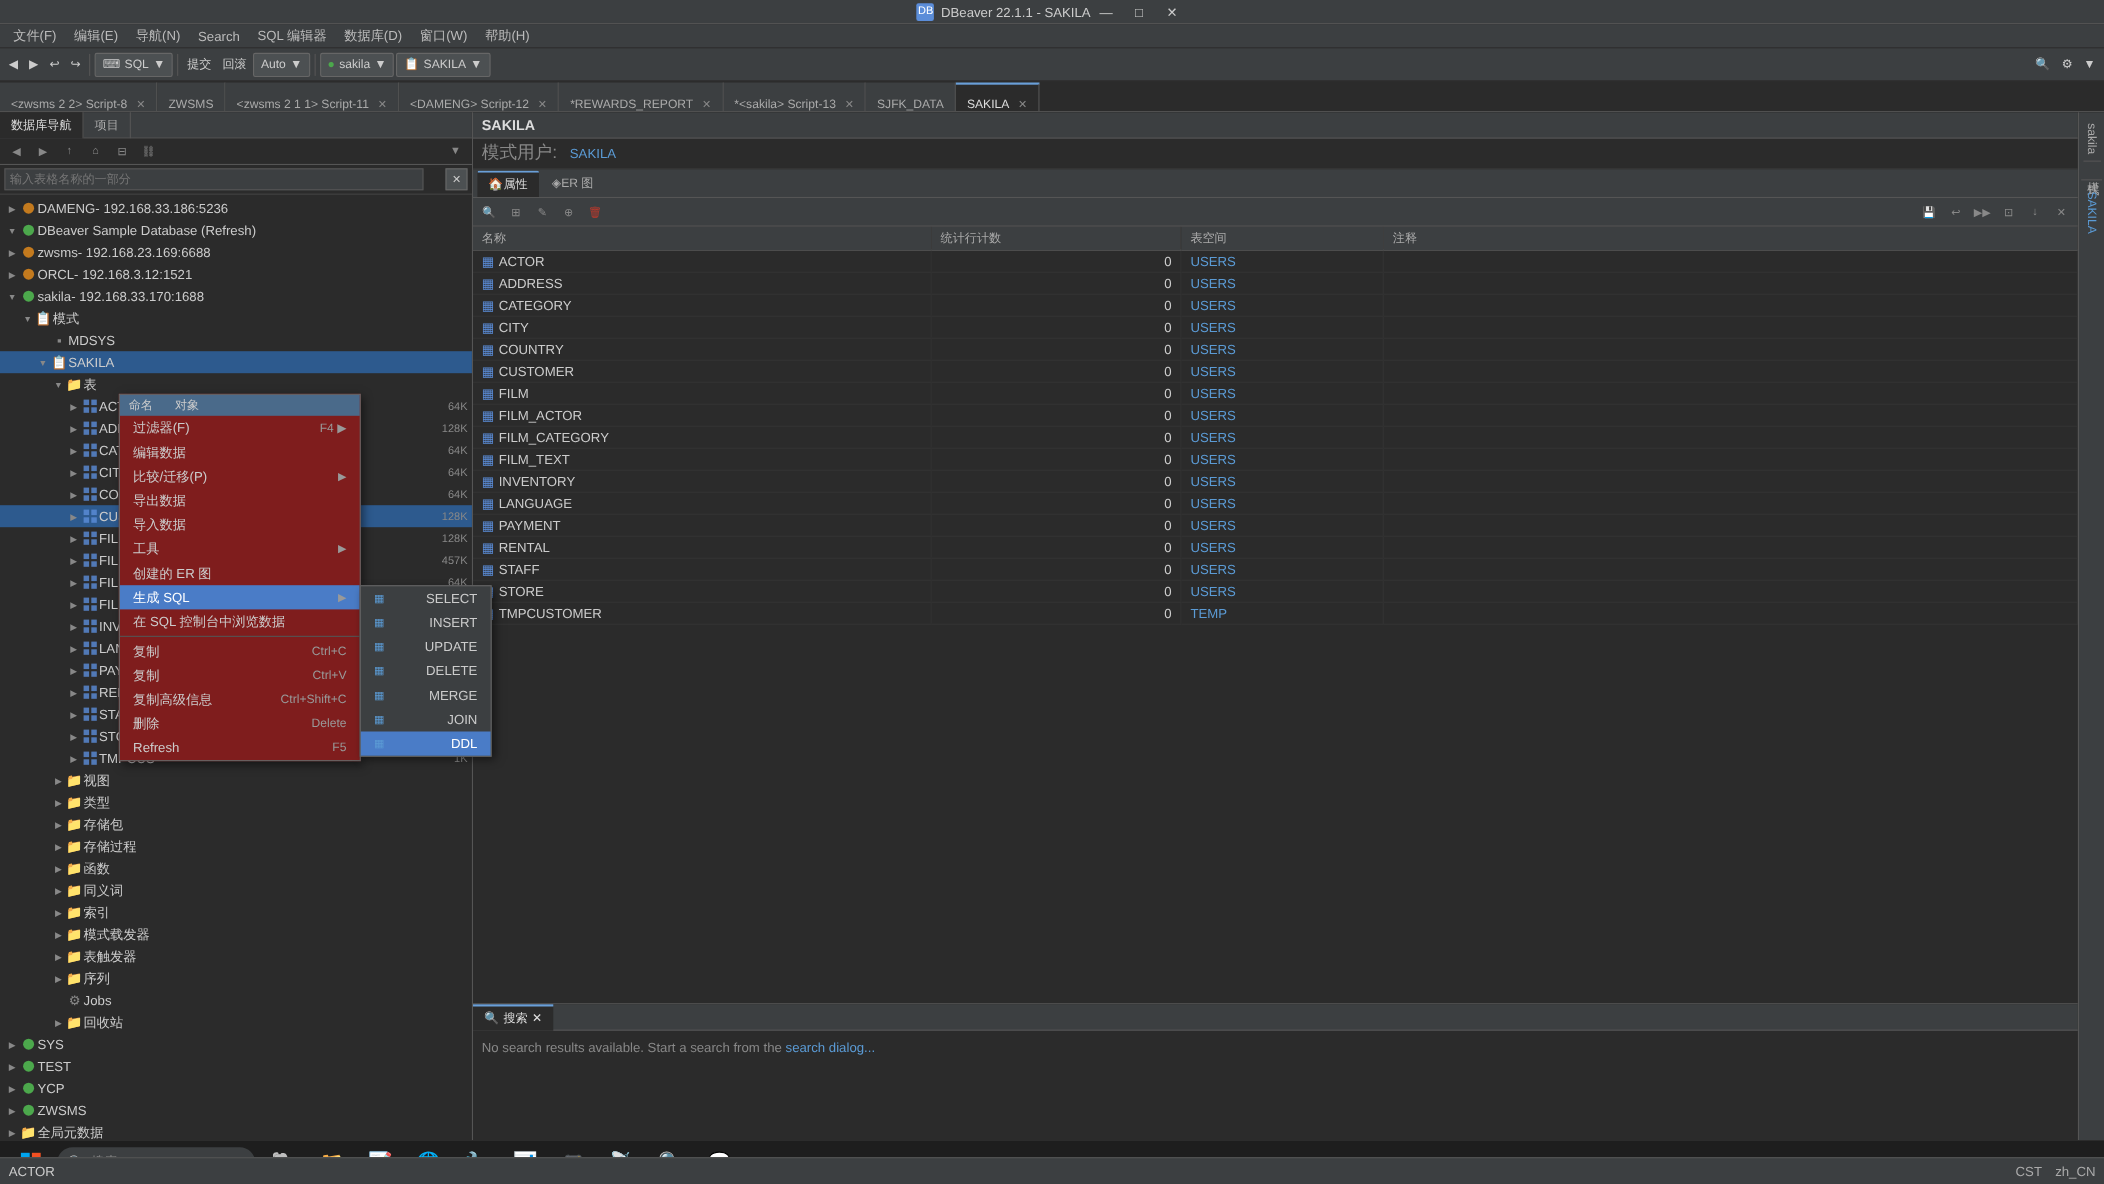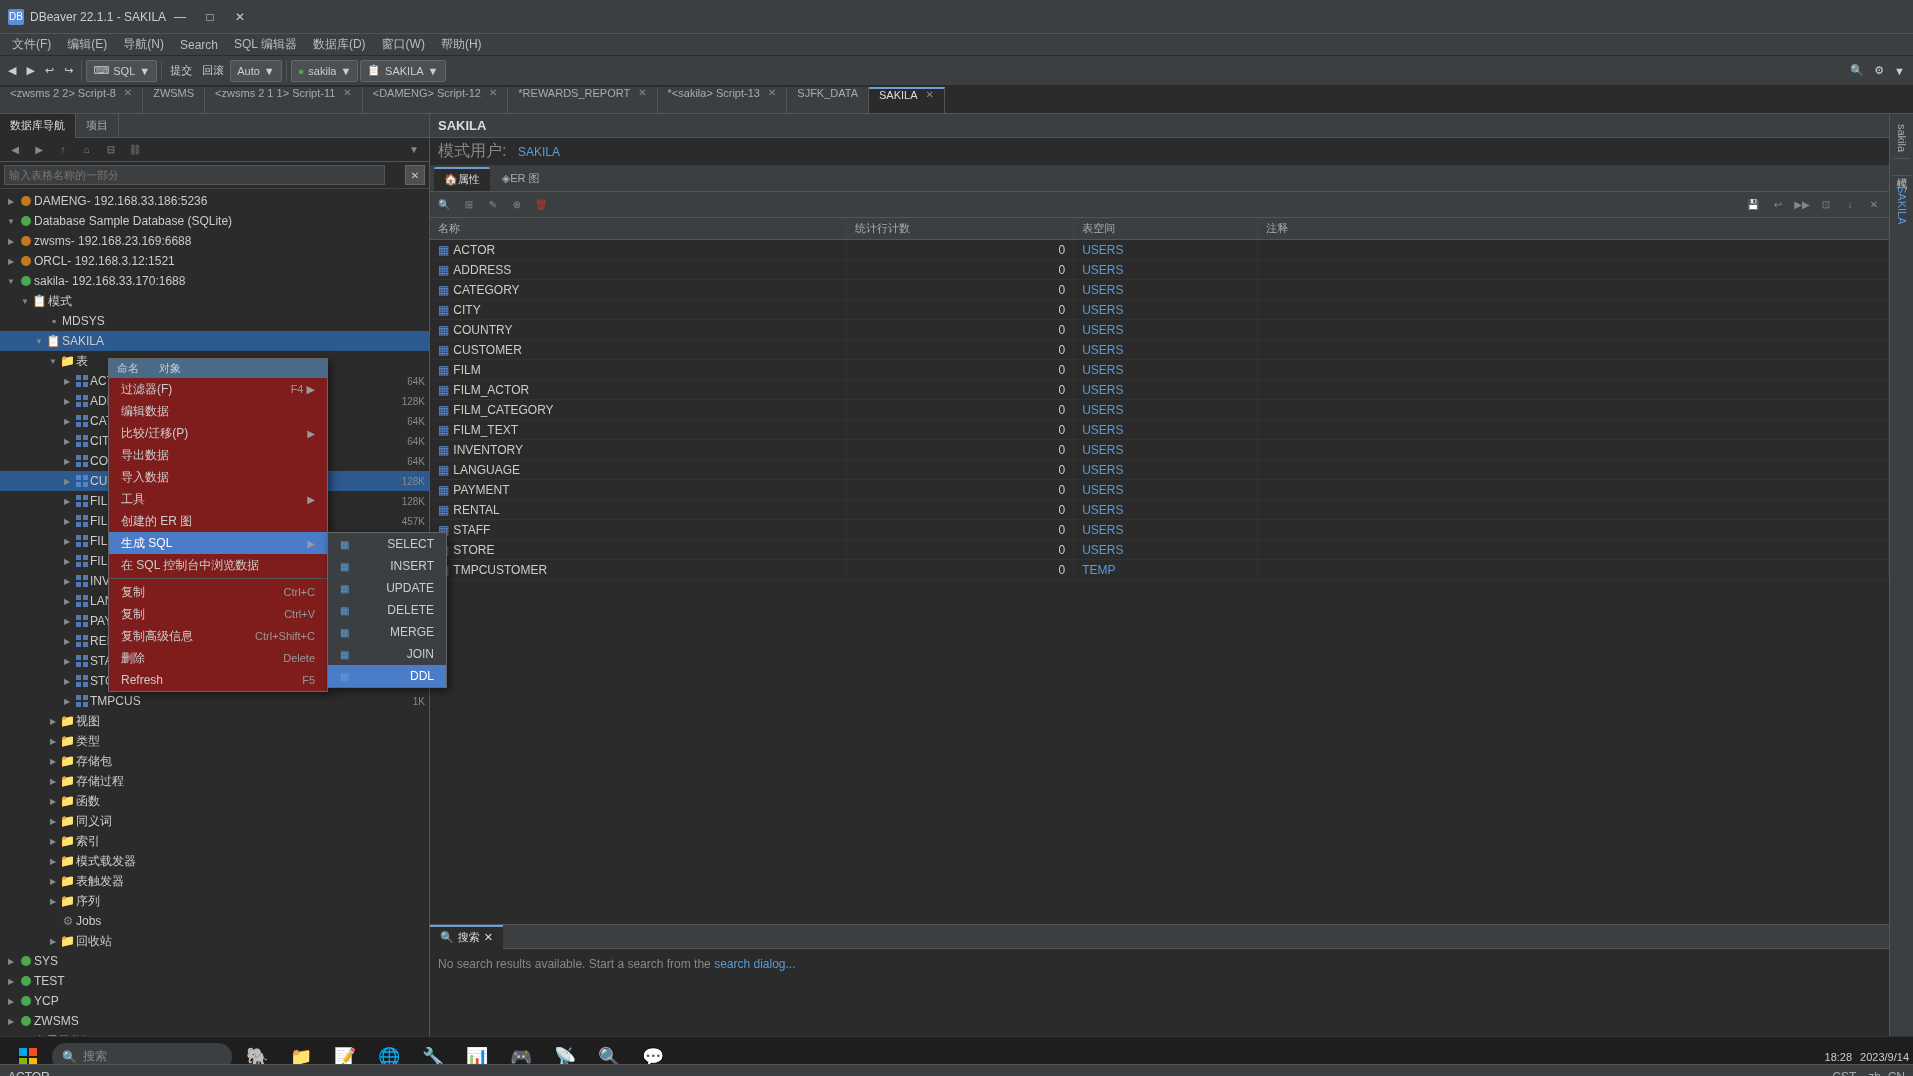--- a/index.html
+++ b/index.html
@@ -1,38 +1,38 @@
 <!DOCTYPE html>
 <html><head>
   <meta charset="utf-8">
   <style>
     * { margin: 0; padding: 0; box-sizing: border-box; }
     body { font-family: 'Microsoft YaHei', Arial, sans-serif; font-size: 12px; background: #2b2b2b; color: #d4d4d4; width: 1913px; height: 1076px; overflow: hidden; }
     
     
-    .title-bar { background: #3c3f41; height: 34px; display: flex; align-items: center; justify-content: flex-start; padding: 0 8px; border-bottom: 1px solid #555; }
+    .title-bar { background: #3c3f41; height: 22px; display: flex; align-items: center; justify-content: center; padding: 0 8px; border-bottom: 1px solid #555; }
     .title-bar-left { display: flex; align-items: center; gap: 6px; }
     .title-bar-icon { width: 16px; height: 16px; background: #5b8dd9; border-radius: 2px; display: flex; align-items: center; justify-content: center; font-size: 10px; color: white; }
     .title-bar-title { font-size: 12px; color: #ccc; }
     .title-bar-controls { display: flex; gap: 2px; }
     .title-bar-btn { width: 28px; height: 22px; display: flex; align-items: center; justify-content: center; cursor: pointer; font-size: 12px; color: #ccc; }
     
     
     .menu-bar { background: #3c3f41; height: 22px; display: flex; align-items: center; padding: 0 4px; border-bottom: 1px solid #2b2b2b; }
     .menu-item { padding: 2px 8px; cursor: pointer; font-size: 12px; color: #bbb; height: 22px; display: flex; align-items: center; }
     
     
     .toolbar { background: #3c3f41; height: 30px; display: flex; align-items: center; padding: 0 4px; border-bottom: 1px solid #2b2b2b; gap: 2px; }
     .toolbar-btn { height: 24px; padding: 0 4px; display: flex; align-items: center; cursor: pointer; border-radius: 2px; font-size: 11px; color: #ccc; gap: 2px; }
     .toolbar-separator { width: 1px; height: 20px; background: #555; margin: 0 2px; }
     .toolbar-dropdown { background: #4c5052; border: 1px solid #666; border-radius: 2px; padding: 0 6px; height: 22px; color: #ccc; font-size: 11px; display: flex; align-items: center; gap: 4px; cursor: pointer; }
     
     
     .editor-tabs { background: #2b2b2b; height: 28px; display: flex; align-items: flex-end; border-bottom: 1px solid #555; overflow: hidden; }
-    .editor-tab { height: 26px; padding: 0 10px; display: flex; align-items: flex-start; cursor: pointer; font-size: 11px; color: #aaa; border-right: 1px solid #555; background: #3c3f41; white-space: nowrap; gap: 4px; }
+    .editor-tab { height: 26px; padding: 0 10px; display: flex; align-items: flex-end; cursor: pointer; font-size: 11px; color: #aaa; border-right: 1px solid #555; background: #3c3f41; white-space: nowrap; gap: 4px; }
     .editor-tab.active { background: #2b2b2b; color: #ddd; border-top: 2px solid #6a9fd8; }
     .editor-tab .close-x { color: #888; font-size: 10px; margin-left: 4px; }
     
     
     .main-layout { display: flex; height: calc(1076px - 22px - 22px - 30px - 28px - 24px); }
     
     
     .left-panel { width: 430px; min-width: 430px; background: #2b2b2b; border-right: 1px solid #555; display: flex; flex-direction: column; }
     .left-panel-tabs { background: #3c3f41; height: 24px; display: flex; align-items: center; border-bottom: 1px solid #555; }
     .left-panel-tab { padding: 0 10px; height: 24px; display: flex; align-items: center; font-size: 11px; color: #aaa; cursor: pointer; border-right: 1px solid #555; }
@@ -240,21 +240,21 @@
           </span>
           <span class="tree-label">DAMENG</span>
           <span class="tree-label addr"> - 192.168.33.186:5236</span>
         </div>
         <div class="tree-item">
           <span class="tree-indent" style="width: 4px; display: inline-block;"></span>
           <span class="tree-arrow" style="font-size: 8px;">▼</span>
           <span class="tree-icon" style="color: rgb(76, 168, 76); font-size: 12px;">
             <span style="width: 10px; height: 10px; border-radius: 50%; background: rgb(76, 168, 76); display: inline-block;"></span>
           </span>
-          <span class="tree-label">Database Sample Database (SQLite)</span>
+          <span class="tree-label">DBeaver Sample Database (Refresh)</span>
         </div>
         <div class="tree-item">
           <span class="tree-indent" style="width: 4px; display: inline-block;"></span>
           <span class="tree-arrow" style="font-size: 8px;">▶</span>
           <span class="tree-icon" style="color: rgb(195, 122, 30); font-size: 12px;">
             <span style="width: 10px; height: 10px; border-radius: 50%; background: rgb(195, 122, 30); display: inline-block;"></span>
           </span>
           <span class="tree-label">zwsms</span>
           <span class="tree-label addr"> - 192.168.23.169:6688</span>
         </div>

